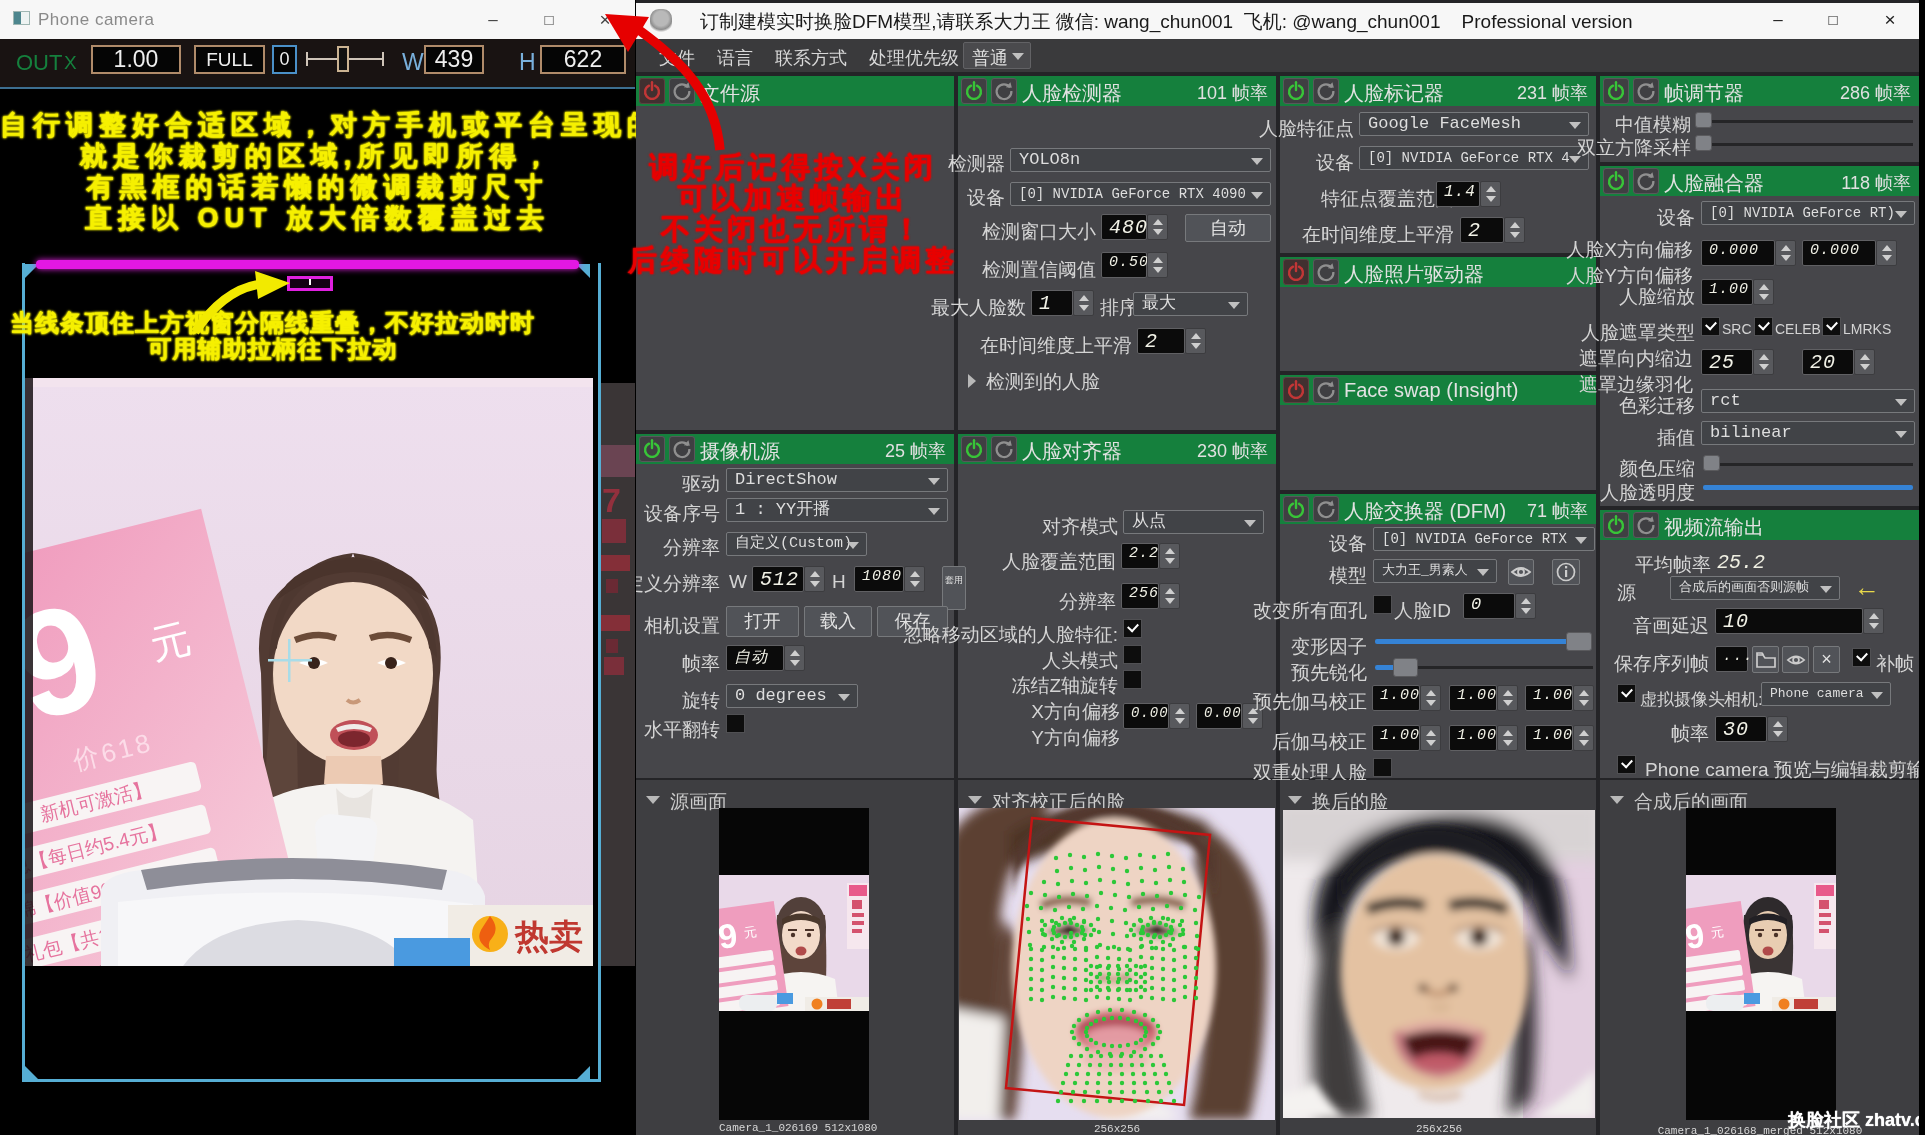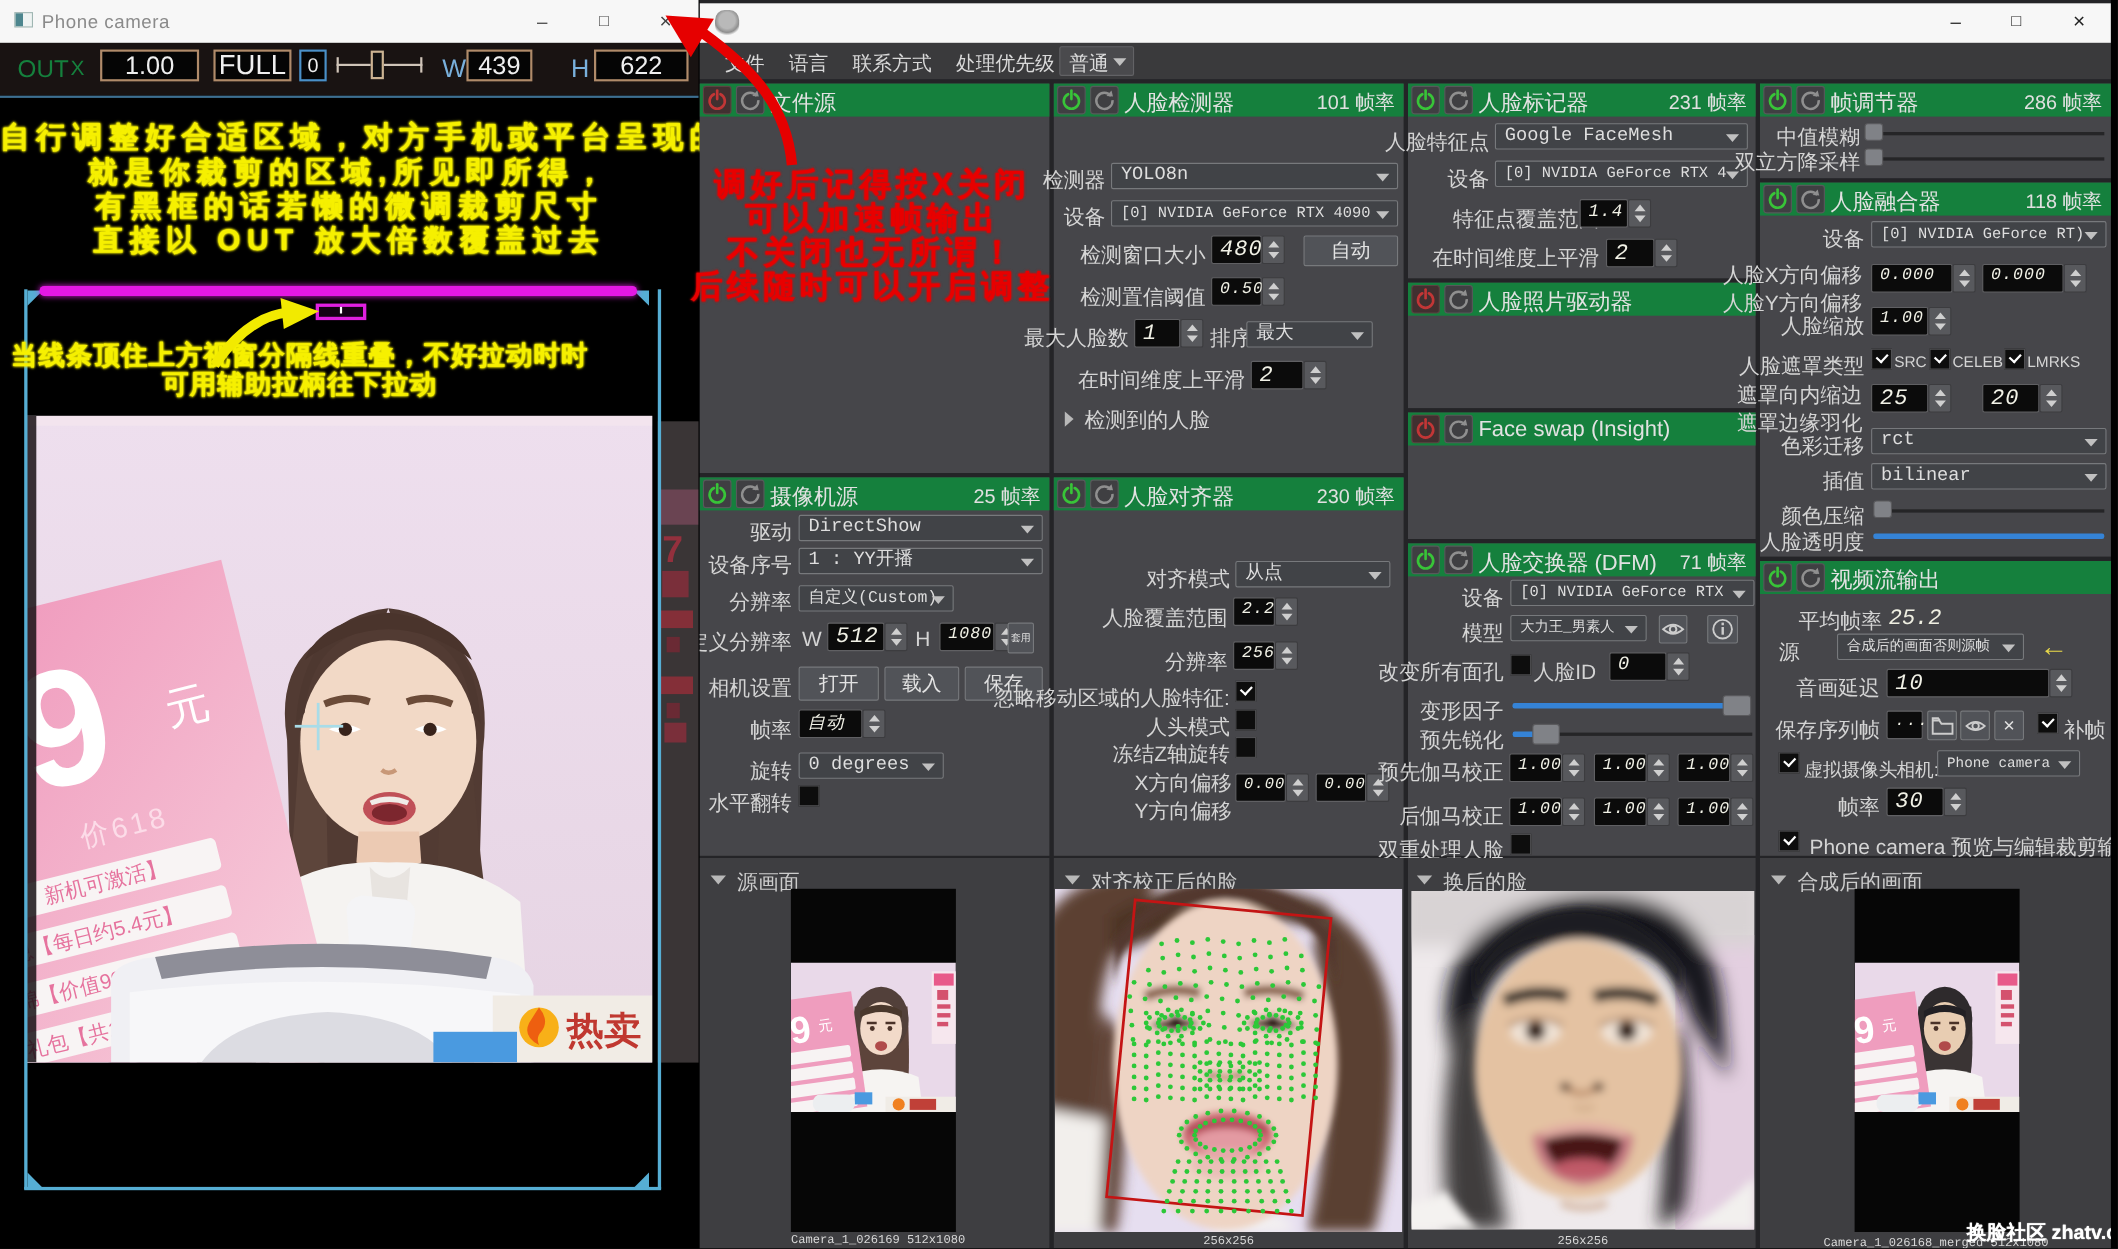--- a/index.html
+++ b/index.html
@@ -51,21 +51,21 @@
       <span class="ttl">Phone camera</span>
 <span style="position:absolute;left:13px;top:11px;width:17px;height:14px;border:1px solid #9fb6b2;background:linear-gradient(90deg,#4d868e 0 7px,#eef3f2 7px)"></span>
 <span class="wbtn" style="left:465px">–</span>
       <span class="wbtn" style="left:521px;font-size:15px">□</span>
       <span class="wbtn" style="left:577px;font-size:19px">×</span>
 </div>
 <div id="ltool">
 <span class="tlab" style="left:16px;font-size:22px;top:11px">OUT</span>
       <span class="tlab" style="left:64px;font-size:19px;top:13px">X</span>
 <span class="tbox" style="left:91px;width:90px">1.00</span>
-<span class="tbox" style="left:194px;width:71px;font-size:25px">FULL</span>
+<span class="tbox" style="left:194px;width:71px;font-size:19px">FULL</span>
 <span class="tbox" style="left:272px;width:25px;border-color:#4a90c8;font-size:18px">0</span>
 <span style="position:absolute;left:306px;top:19px;width:78px;height:2px;background:#cfc4b8"></span>
 <span style="position:absolute;left:306px;top:13px;width:2px;height:14px;background:#cfc4b8"></span>
 <span style="position:absolute;left:382px;top:13px;width:2px;height:14px;background:#cfc4b8"></span>
 <span style="position:absolute;left:337px;top:7px;width:12px;height:26px;background:#111;border:2px solid #cbb392"></span>
 <span class="tlab" style="left:402px;color:#79b0dc;font-size:23px">W</span>
 <span class="tbox" style="left:424px;width:60px">439</span>
 <span class="tlab" style="left:519px;color:#79b0dc;font-size:23px">H</span>
 <span class="tbox" style="left:540px;width:86px">622</span>
 </div>
@@ -170,20 +170,21 @@
 <div class="ylines" style="top:333px;left:-45px;font-size:24px;letter-spacing:1px">可用辅助拉柄往下拉动</div>
 <svg class="abs" style="left:170px;top:270px" width="130" height="70" viewBox="0 0 130 70">
 <path d="M25,62 Q55,18 92,14" fill="none" stroke="#f2ea00" stroke-width="9"></path>
 <path d="M85,1 L120,13 L88,29 Z" fill="#f2ea00"></path>
 </svg>
 </div>
 
 <div id="rw">
 <div id="rt">
 <span style="position:absolute;left:14px;top:6px;width:22px;height:24px;background:radial-gradient(circle at 50% 40%,#b9b9b9 0 40%,#8f8f8f 60%,#f7f7f7 75%);border-radius:40%"></span>
+<span style="position:absolute;left:64px;top:6px;color:#1a1a1a;font-size:19px;white-space:nowrap">订制建模实时换脸DFM模型,请联系大力王 微信: wang_chun001&nbsp;&nbsp;飞机: @wang_chun001&nbsp;&nbsp;&nbsp;&nbsp;Professional version</span>
 <span class="wbtn" style="left:1114px;top:-3px;color:#222">–</span>
       <span class="wbtn" style="left:1169px;top:-3px;font-size:15px;color:#222">□</span>
       <span class="wbtn" style="left:1226px;top:-3px;font-size:19px;color:#222">×</span>
 </div>
 <div id="rmenu">
 <span class="mitem" style="left:23px">文件</span>
       <span class="mitem" style="left:81px">语言</span>
       <span class="mitem" style="left:139px">联系方式</span>
       <span class="mitem" style="left:233px">处理优先级</span>
 <span style="position:absolute;left:327px;top:3px;width:68px;height:27px;background:#4a4a4d;border:1px solid #626265;border-radius:2px;color:#ddd;font-size:18px;padding:3px 0 12px 8px">普通<span style="position:absolute;right:6px;top:10px;border-left:6px solid transparent;border-right:6px solid transparent;border-top:7px solid #c0c0c0"></span></span>
@@ -338,21 +339,21 @@
       <div class="lab" style="left:93px;top:571px;width:20px;text-align:left">W</div>
       <div class="spin" style="left:116px;top:566px;width:52px">
         <span class="v" style="font-size:20px">512</span>
         <span class="ar"></span>
       </div>
       <div class="lab" style="left:196px;top:571px;width:20px;text-align:left">H</div>
       <div class="spin" style="left:218px;top:566px;width:50px">
         <span class="v" style="font-size:15px">1080</span>
         <span class="ar"></span>
       </div>
-      <div class="btn" style="left:280px;top:566px;width:24px;height:28px;line-height:26px;font-size:9px">套用</div>
+      <div class="btn" style="left:306px;top:566px;width:24px;height:44px;line-height:26px;font-size:9px">套用</div>
       <div class="lab" style="left:-216px;top:613px;width:300px">相机设置</div>
       <div class="btn" style="left:90px;top:606px;width:73px;height:31px;line-height:29px;font-size:18px">打开</div>
       <div class="btn" style="left:168px;top:606px;width:68px;height:31px;line-height:29px;font-size:18px">载入</div>
       <div class="btn" style="left:241px;top:606px;width:71px;height:31px;line-height:29px;font-size:18px">保存</div>
       <div class="lab" style="left:-216px;top:651px;width:300px">帧率</div>
       <div class="spin" style="left:90px;top:645px;width:58px">
         <span class="v" style="font-size:16px">自动</span>
         <span class="ar"></span>
       </div>
       <div class="lab" style="left:-216px;top:688px;width:300px">旋转</div>

